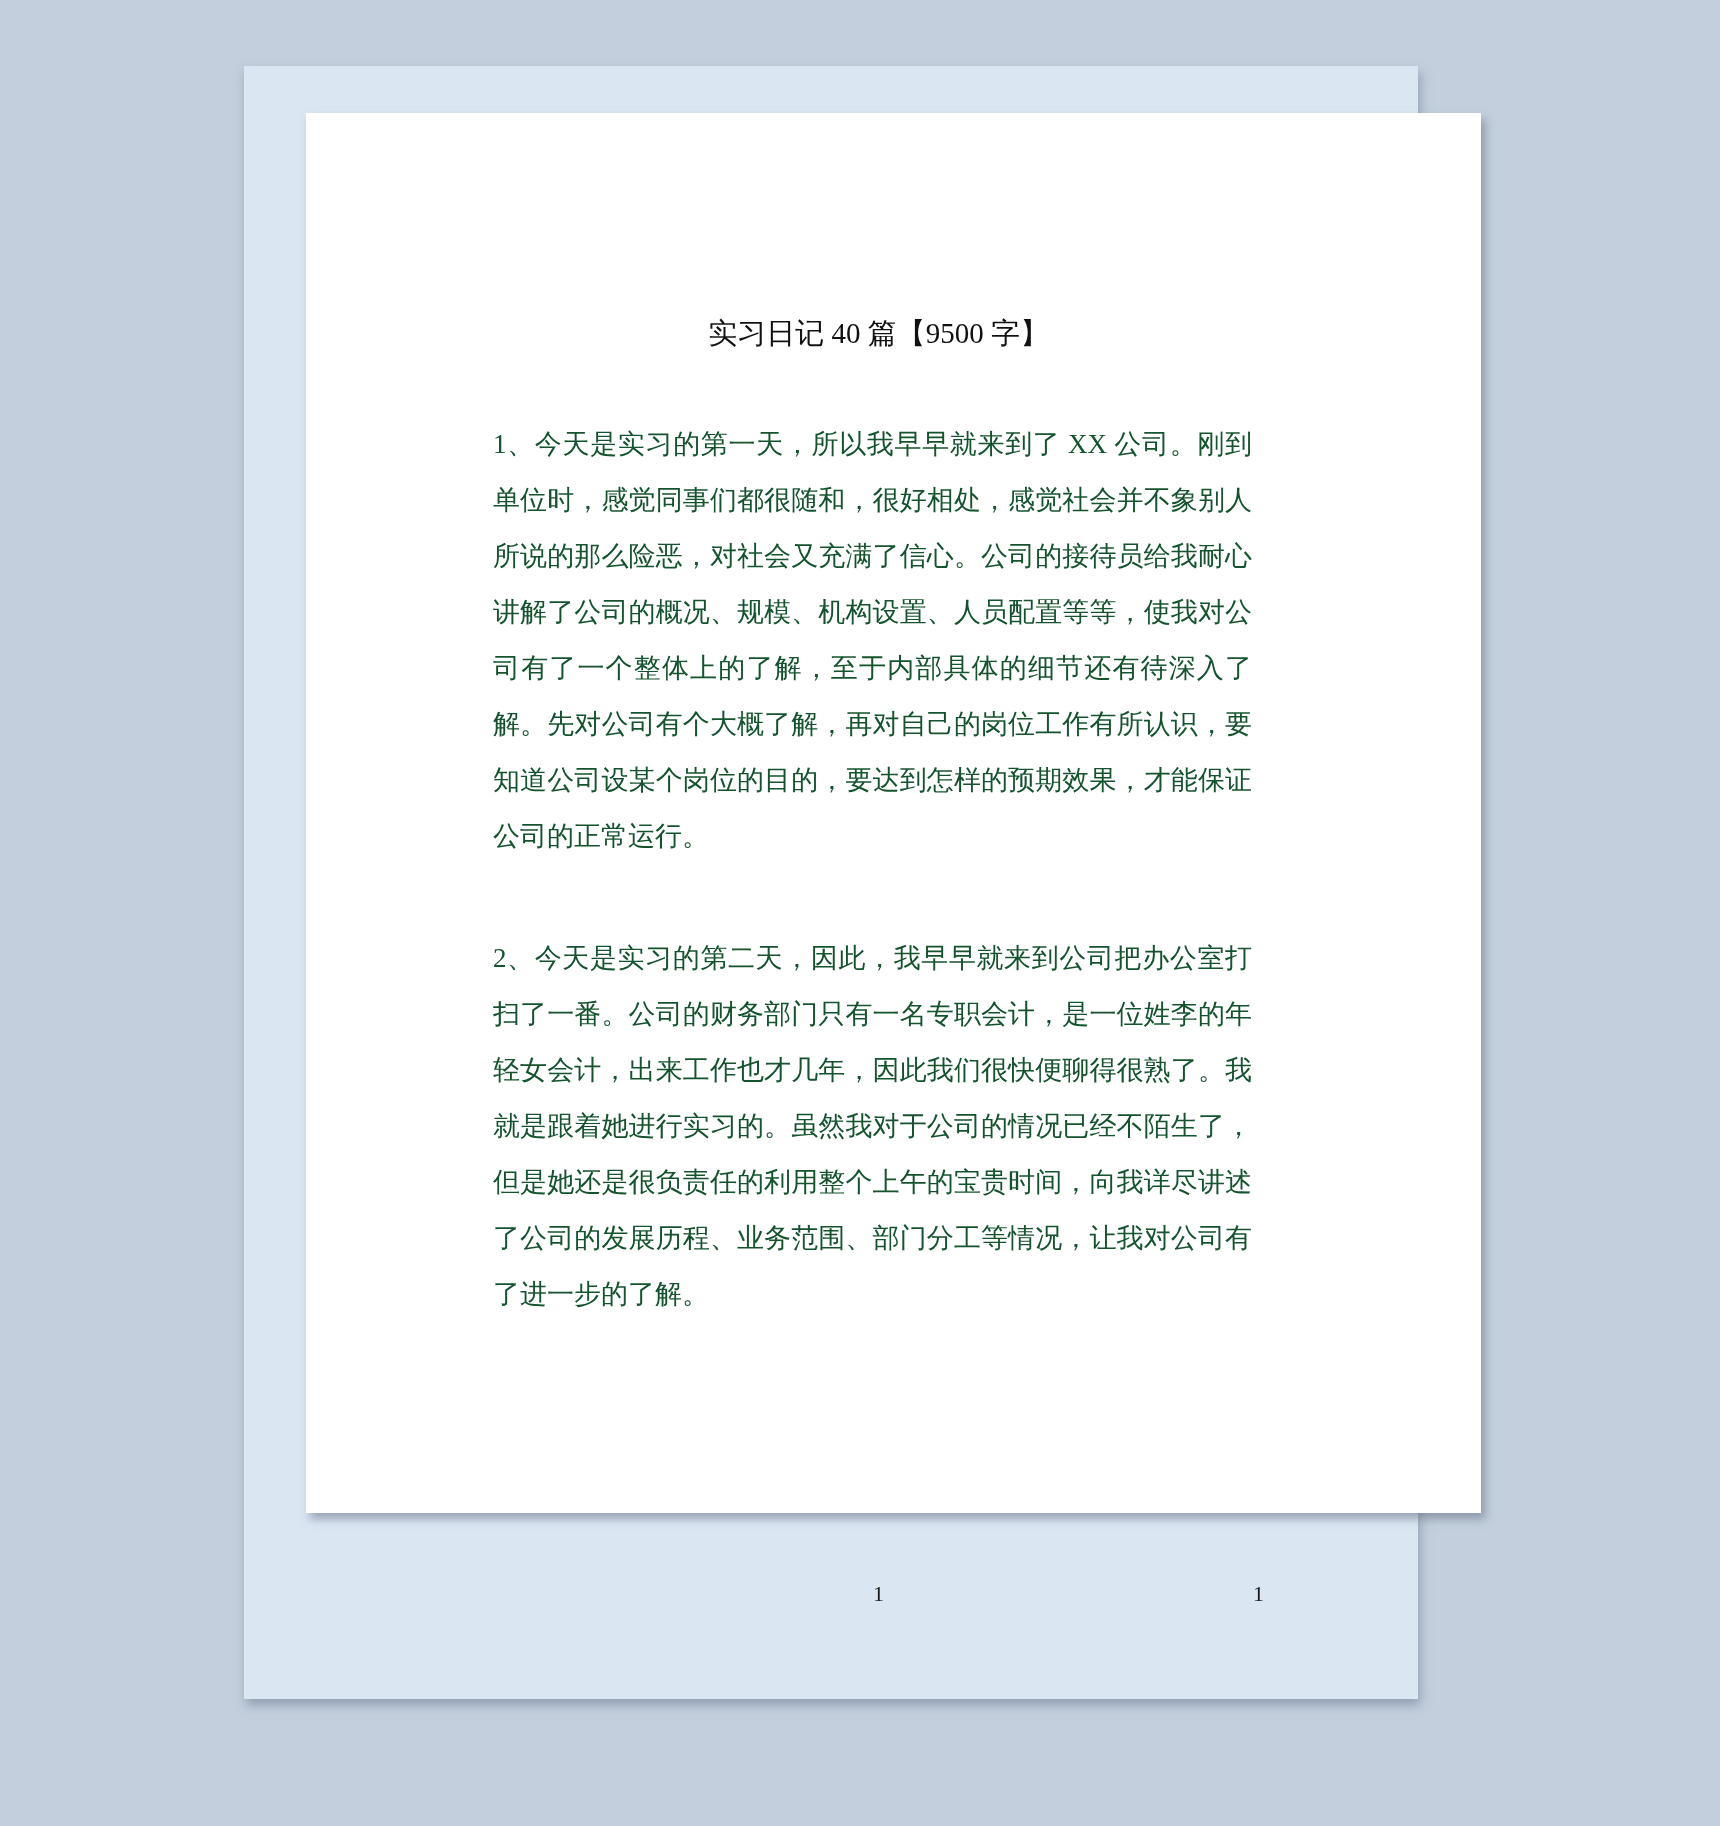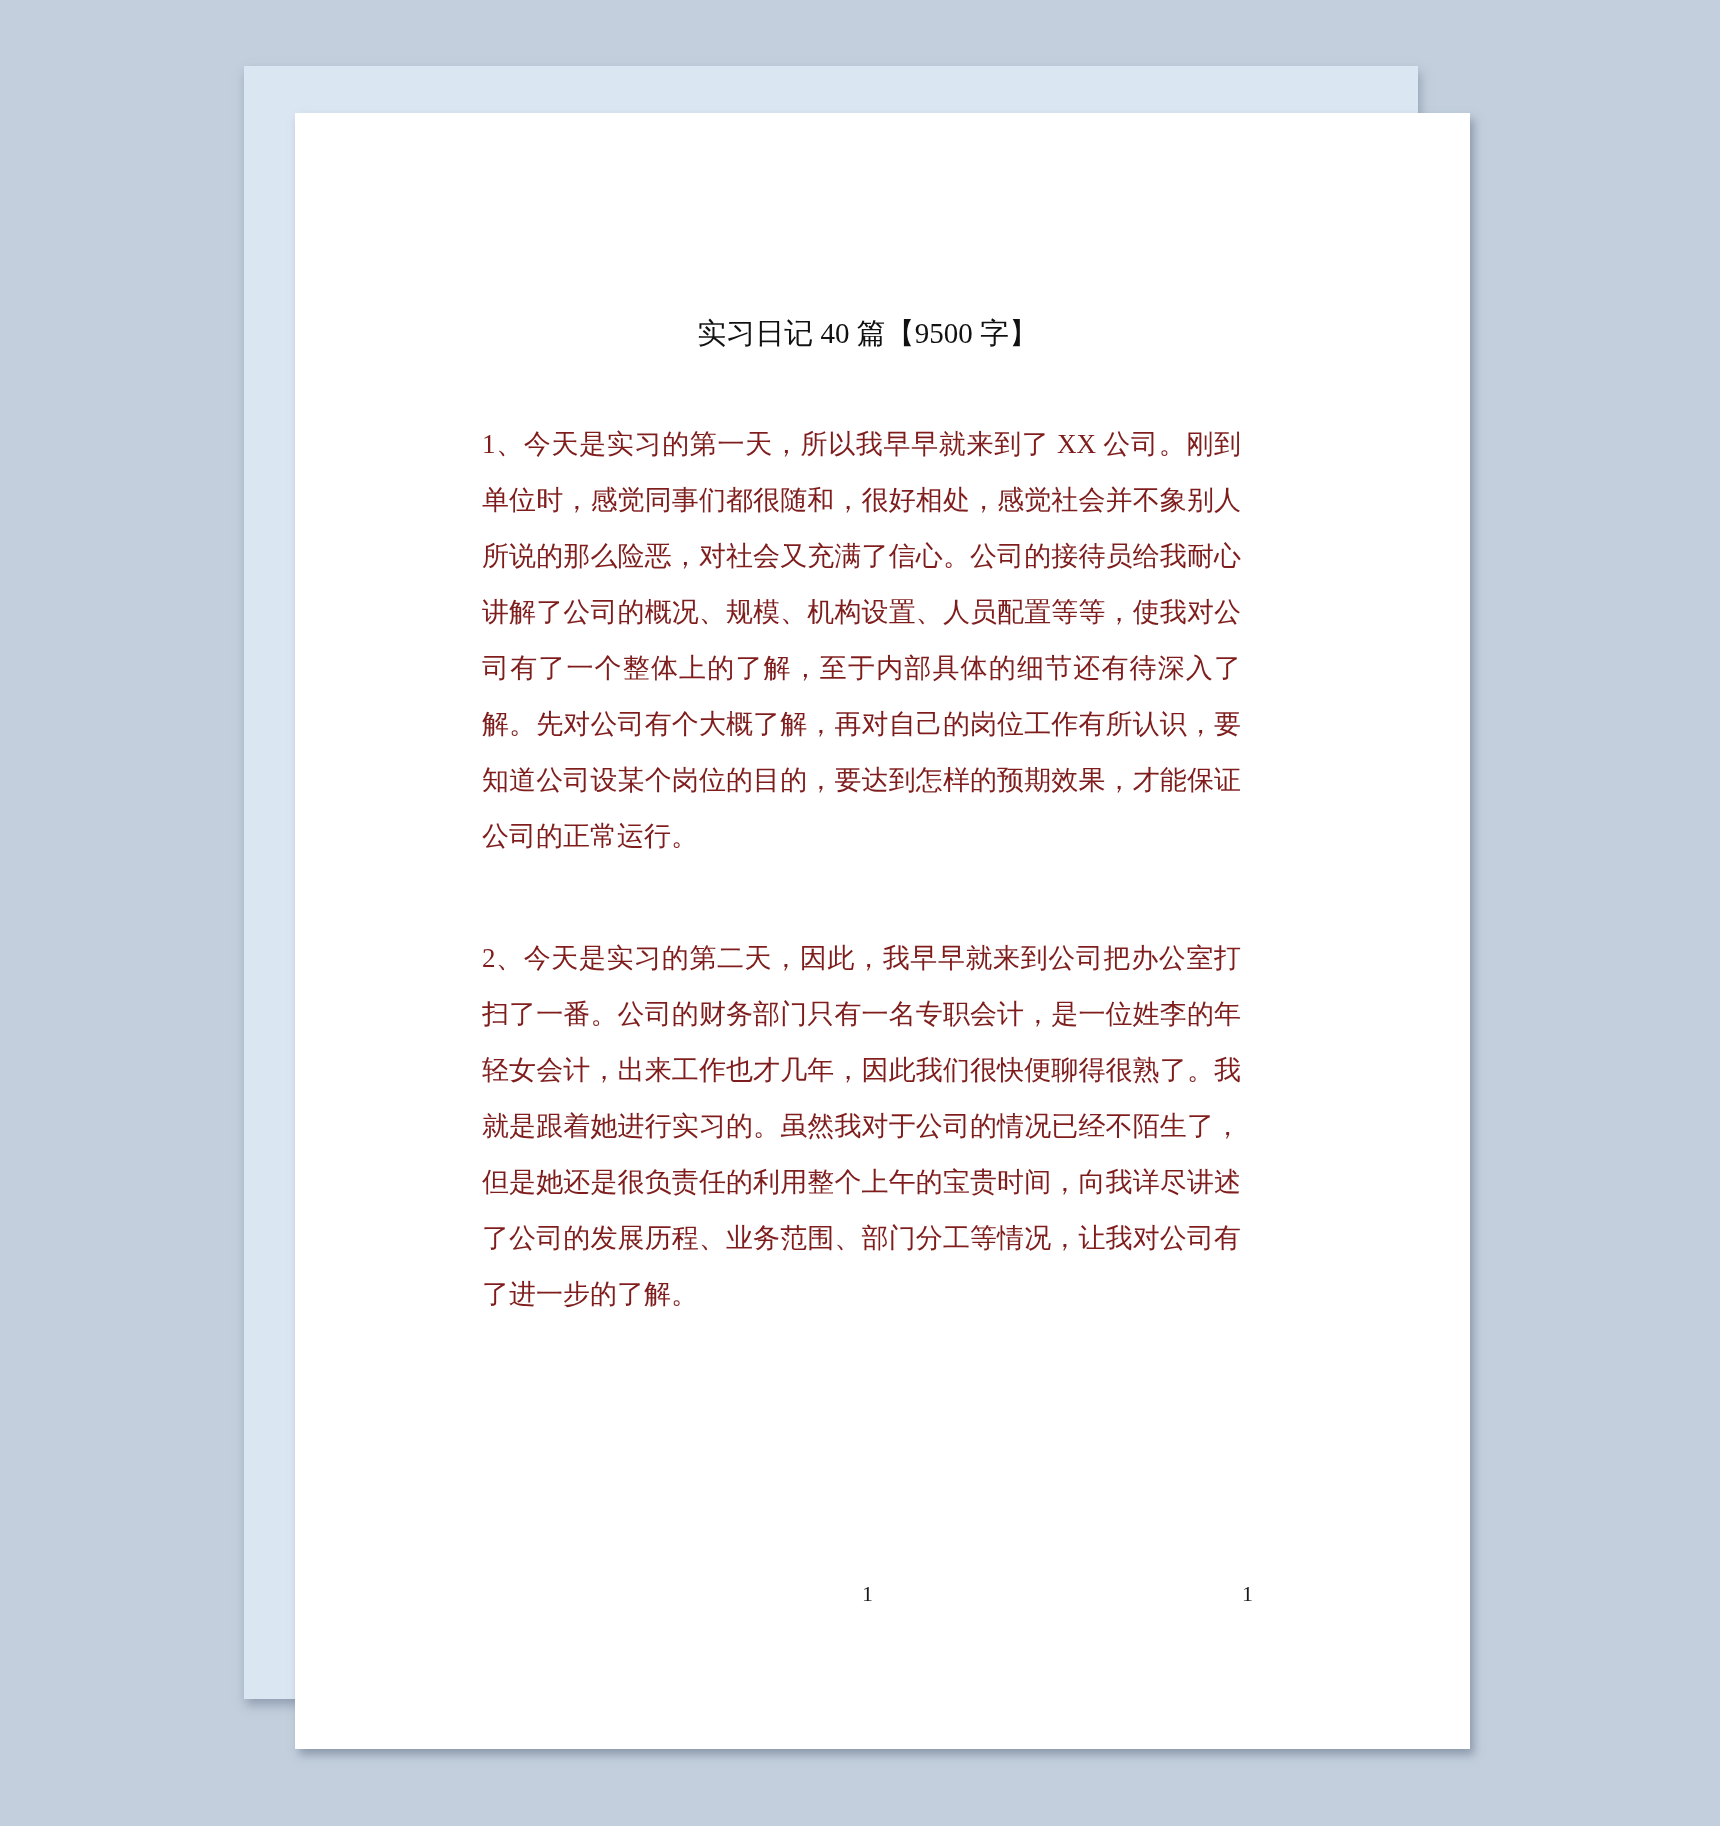--- a/index.html
+++ b/index.html
@@ -15,24 +15,24 @@
     position: absolute;
     left: 244px;
     top: 66px;
     width: 1174px;
     height: 1633px;
     background: #dbe6f3;
     box-shadow: 2px 6px 10px rgba(96, 112, 133, 0.5);
   }
   .page {
     position: absolute;
-    left: 295px;
+    left: 306px;
     top: 113px;
     width: 1175px;
-    height: 1636px;
+    height: 1400px;
     background: #ffffff;
     box-shadow: 4px 6px 9px rgba(96, 112, 133, 0.55);
     color: #1a1a1a;
   }
   .content {
     position: absolute;
     left: 187px;
     right: 217px;
     top: 0;
   }
@@ -43,21 +43,21 @@
     text-align: center;
     font-weight: normal;
     color: #111111;
   }
   .para {
     font-size: 27px;
     line-height: 56px;
     text-align: justify;
     text-justify: inter-ideograph;
     margin: 0 12px 66px 0;
-    color: #7f1d1d;
+    color: #14532d;
     word-break: break-all;
   }
   .footer {
     position: absolute;
     left: 187px;
     right: 217px;
     top: 1468px;
     height: 32px;
     font-size: 22px;
     color: #1a1a1a;

